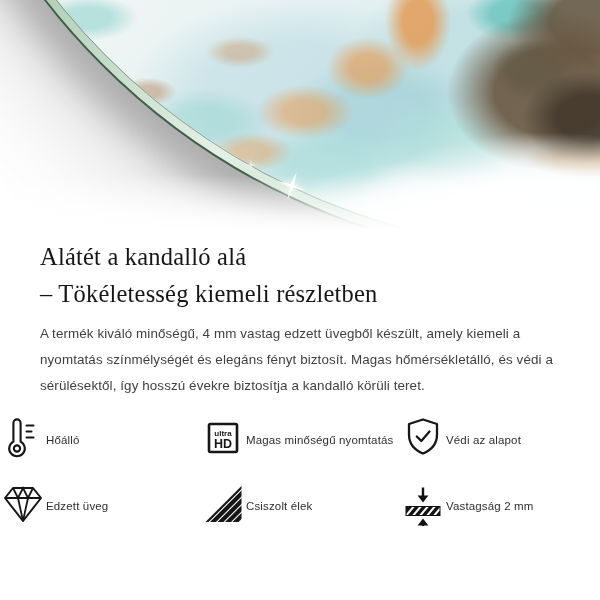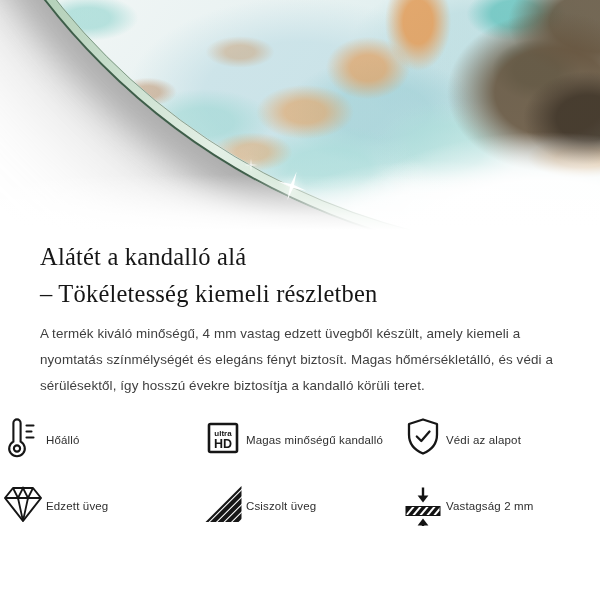--- a/index.html
+++ b/index.html
@@ -134,21 +134,21 @@
     </div>
 
     <div class="feature">
       <div class="icon-box">
         <svg width="46" height="46" viewBox="0 0 46 46">
           <rect class="icon-stroke" stroke-width="2.6" x="9" y="9" width="28" height="28" rx="1.5"></rect>
           <text x="23" y="20.5" text-anchor="middle" font-family="Liberation Sans, sans-serif" font-size="8" font-weight="700" fill="#161616">ultra</text>
           <text x="23" y="32.5" text-anchor="middle" font-family="Liberation Sans, sans-serif" font-size="12.5" font-weight="700" fill="#161616">HD</text>
         </svg>
       </div>
-      <div class="label">Magas minőségű kandalló</div>
+      <div class="label">Magas minőségű nyomtatás</div>
     </div>
 
     <div class="feature">
       <div class="icon-box">
         <svg width="46" height="46" viewBox="0 0 46 46">
           <path class="icon-stroke" stroke-width="2.3" stroke-linejoin="round" d="M23,4.5 L37,9 V19.5 C37,28.5 31.5,35 23,38.5 C14.5,35 9,28.5 9,19.5 V9 Z"></path>
           <path class="icon-stroke" stroke-width="2.3" stroke-linecap="round" stroke-linejoin="round" d="M16.8,21.5 L21.3,26 L29.5,16.5"></path>
         </svg>
       </div>
       <div class="label">Védi az alapot</div>
@@ -176,21 +176,21 @@
           </defs>
           <g clip-path="url(#triClip)" stroke="#161616" stroke-width="4.2">
             <line x1="0.5" y1="46" x2="46" y2="0.5"></line>
             <line x1="8" y1="46" x2="46" y2="8"></line>
             <line x1="15.5" y1="46" x2="46" y2="15.5"></line>
             <line x1="23" y1="46" x2="46" y2="23"></line>
             <line x1="30.5" y1="46" x2="46" y2="30.5"></line>
           </g>
         </svg>
       </div>
-      <div class="label">Csiszolt üveg</div>
+      <div class="label">Csiszolt élek</div>
     </div>
 
     <div class="feature">
       <div class="icon-box">
         <svg width="46" height="46" viewBox="0 0 46 46">
           <defs>
             <clipPath id="barClip">
                 <rect x="6.5" y="26" width="33" height="8"></rect>
               </clipPath>
           </defs>

